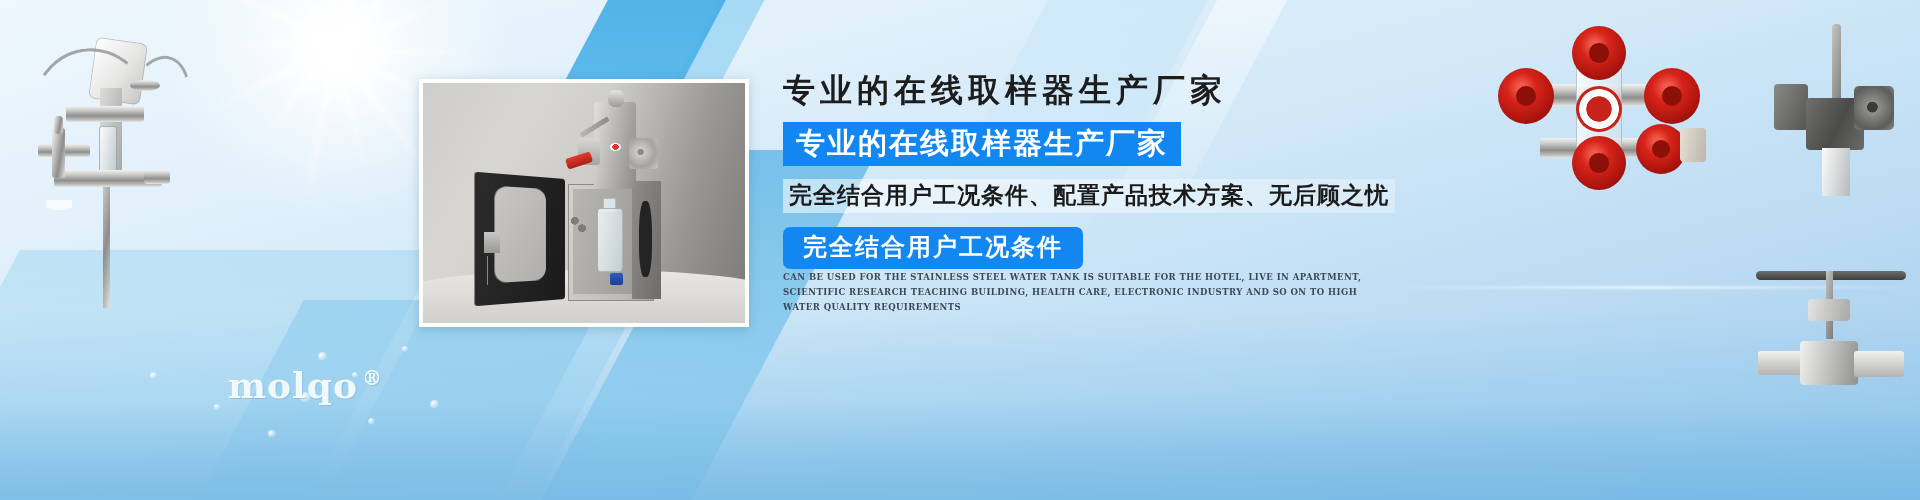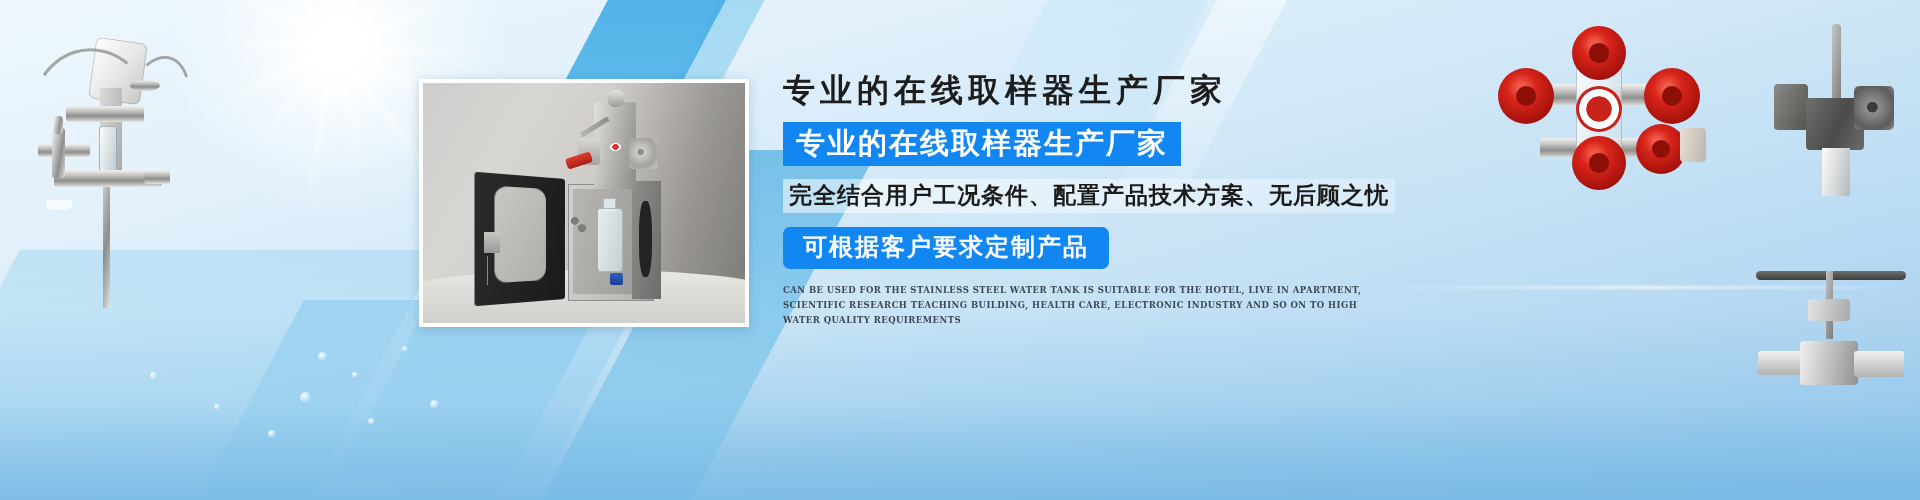--- a/index.html
+++ b/index.html
@@ -176,21 +176,21 @@
     white-space:nowrap;line-height:1.2;
     background:linear-gradient(90deg,rgba(255,255,255,.55),rgba(255,255,255,.28));
     display:inline-block;padding:3px 6px;
   }
   .tag-pill{
     display:inline-block;margin-top:14px;background:#1287f2;border-radius:7px;
     color:#ffffff;font-size:24px;font-weight:700;letter-spacing:2px;
     padding:7px 20px 9px 20px;white-space:nowrap;line-height:1.1;
   }
   .eng{
-    margin-top:14px;width:600px;
+    margin-top:1px;width:600px;
     font-family:"DejaVu Serif","Liberation Serif",serif;
     font-size:8.5px;line-height:1.75;letter-spacing:.45px;
     color:#3c4a57;text-transform:uppercase;font-weight:700;
   }
 
   
   #watermark{
     position:absolute;left:228px;top:364px;
     font-family:"DejaVu Serif","Liberation Serif",serif;
     font-size:36px;font-weight:700;letter-spacing:1px;
@@ -287,21 +287,21 @@
       <div class="red-rod"></div>
       <div class="red-handle"></div>
       <div class="seal-red"></div>
     </div>
   </div>
 
   <div id="copy">
     <div class="company">专业的在线取样器生产厂家</div>
     <div class="tag-main">专业的在线取样器生产厂家</div>
     <div class="tag-sub">完全结合用户工况条件、配置产品技术方案、无后顾之忧</div>
-    <div class="tag-pill">可根据客户要求定制产品</div>
+    <div class="tag-pill">完全结合用户工况条件</div>
     <div class="eng">CAN BE USED FOR THE STAINLESS STEEL WATER TANK IS SUITABLE FOR THE HOTEL, LIVE IN APARTMENT, SCIENTIFIC RESEARCH TEACHING BUILDING, HEALTH CARE, ELECTRONIC INDUSTRY AND SO ON TO HIGH WATER QUALITY REQUIREMENTS</div>
   </div>
 
   <div id="right-eq1" class="eq">
     <div class="rv-cross-h metal-h"></div>
     <div class="rv-cross-h2 metal-h"></div>
     <div class="rv-center"></div>
     <div class="wheel" style="left:0px;top:36px;width:56px;height:56px;"></div>
     <div class="wheel" style="left:146px;top:36px;width:56px;height:56px;"></div>
     <div class="wheel" style="left:74px;top:-6px;width:54px;height:54px;"></div>
@@ -321,14 +321,17 @@
 
   <div id="right-eq3" class="eq">
     <div class="r3-wheel"></div>
     <div class="r3-stem"></div>
     <div class="r3-bon"></div>
     <div class="r3-fl"></div>
     <div class="r3-body"></div>
     <div class="r3-fr"></div>
   </div>
 
+  <div id="watermark">
+    <span>molqo</span><span class="reg">®</span>
+  </div>
 
 </div>
 
 </body></html>

